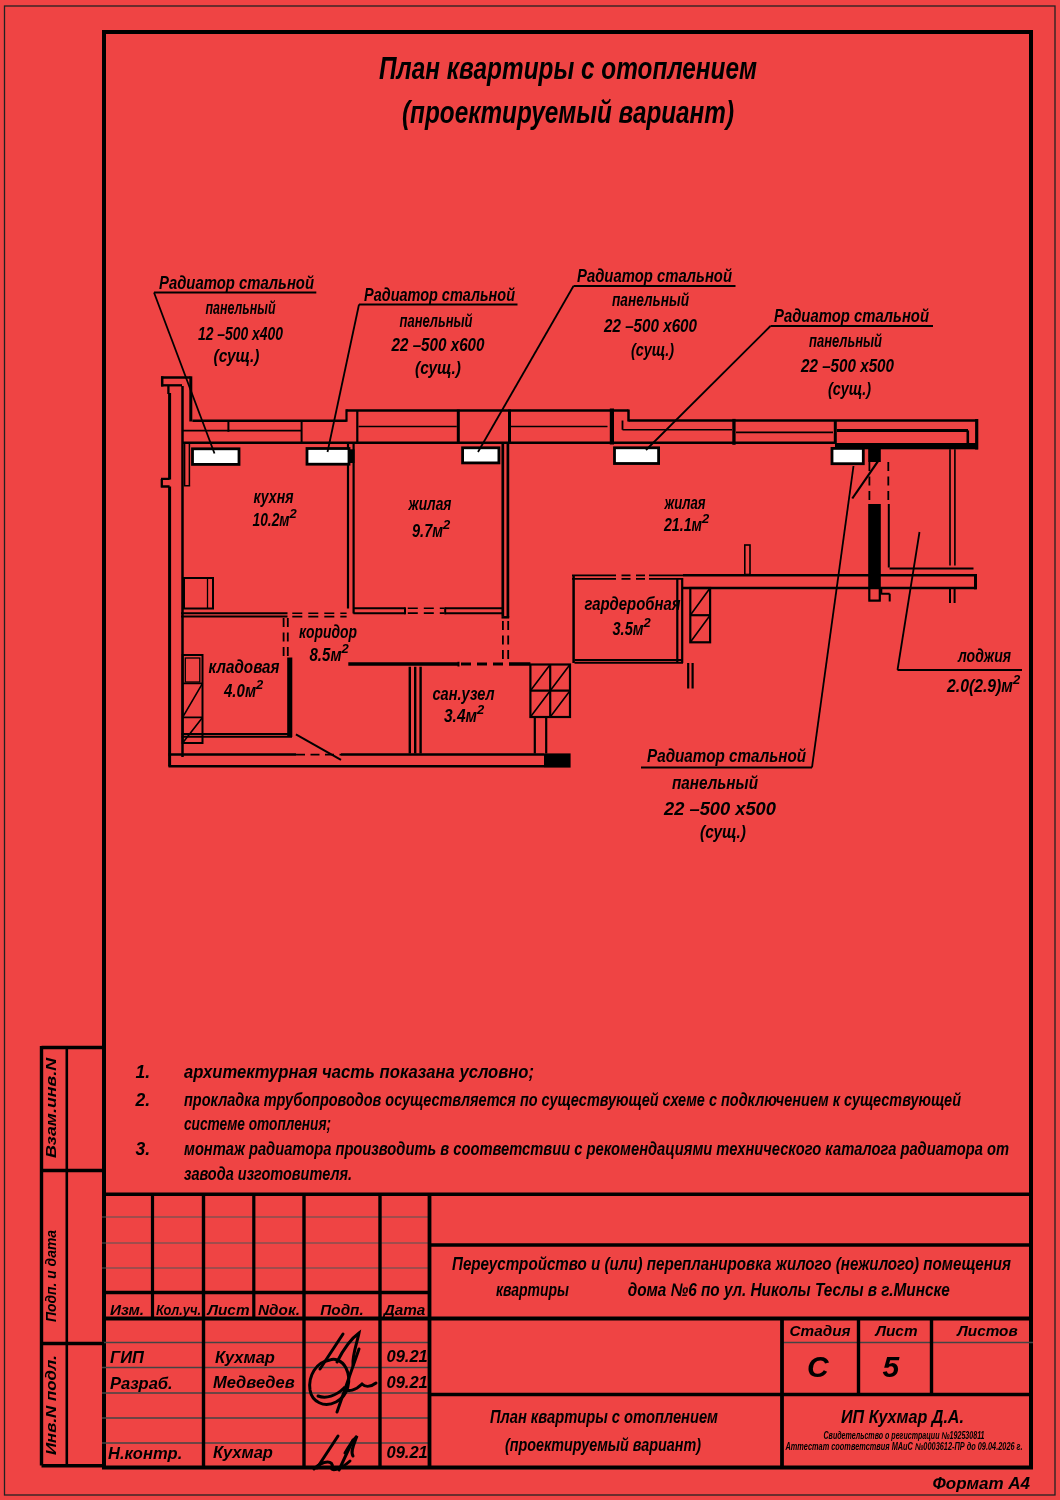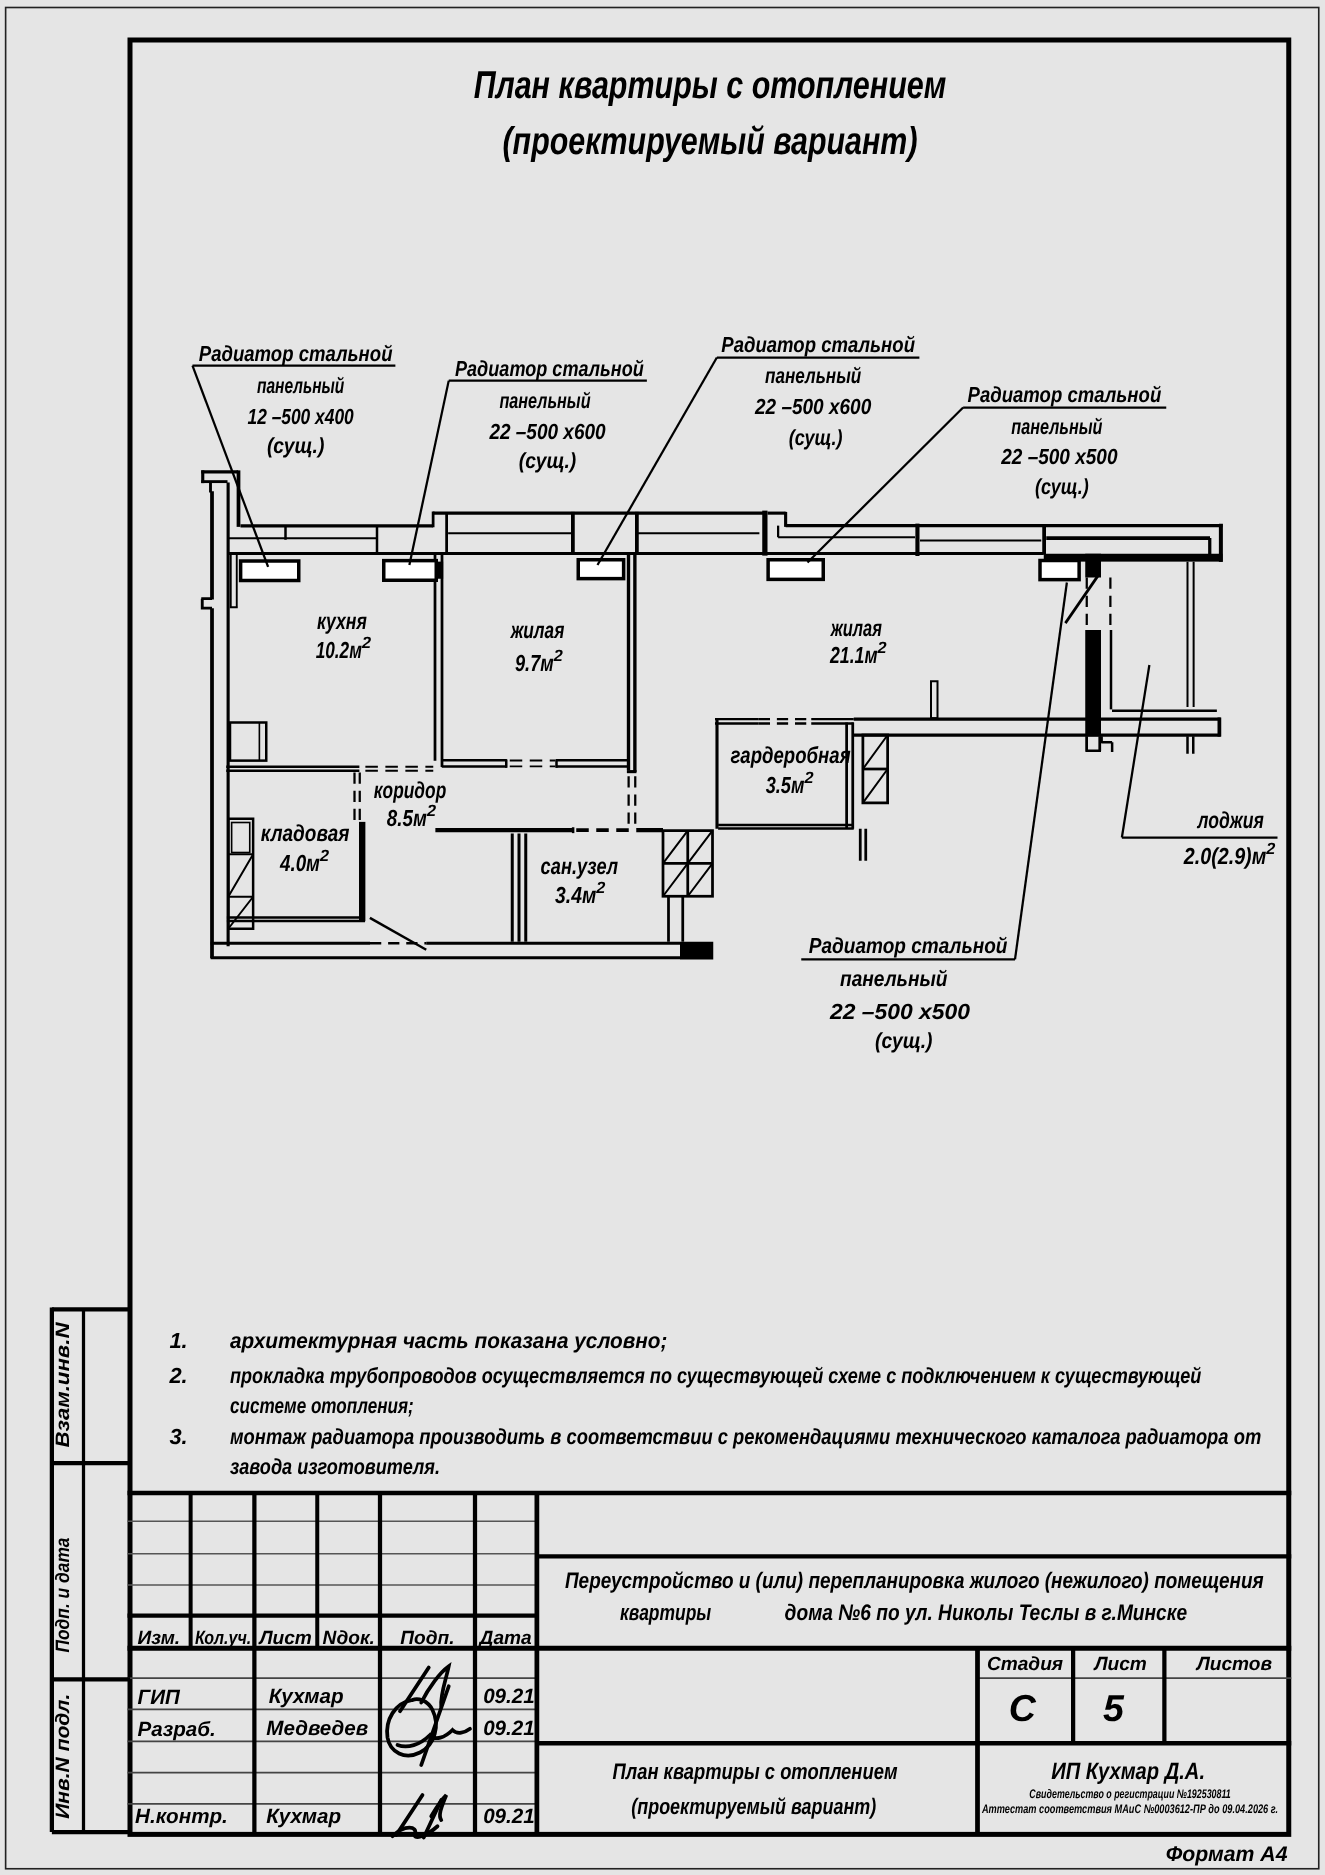--- a/index.html
+++ b/index.html
@@ -1,16 +1,16 @@
 <!DOCTYPE html>
 <html><head>
 <meta charset="utf-8">
 <style>
 html,body{margin:0;padding:0;background:#fff;}
-#page{position:relative;width:1060px;height:1500px;background:#e5e5e5;overflow:hidden;}
+#page{position:relative;width:1060px;height:1500px;background:#ef4444;overflow:hidden;}
 svg{position:absolute;left:0;top:0;}
 text{font-family:"Liberation Sans",sans-serif;font-style:italic;fill:#000;}
 </style>
 </head>
 <body>
 <div id="page">
 <svg width="1060" height="1500" viewBox="0 0 1060 1500">
 
 <rect x="4.5" y="6" width="1050.5" height="1489" fill="none" stroke="#222" stroke-width="1.3"></rect>
 

